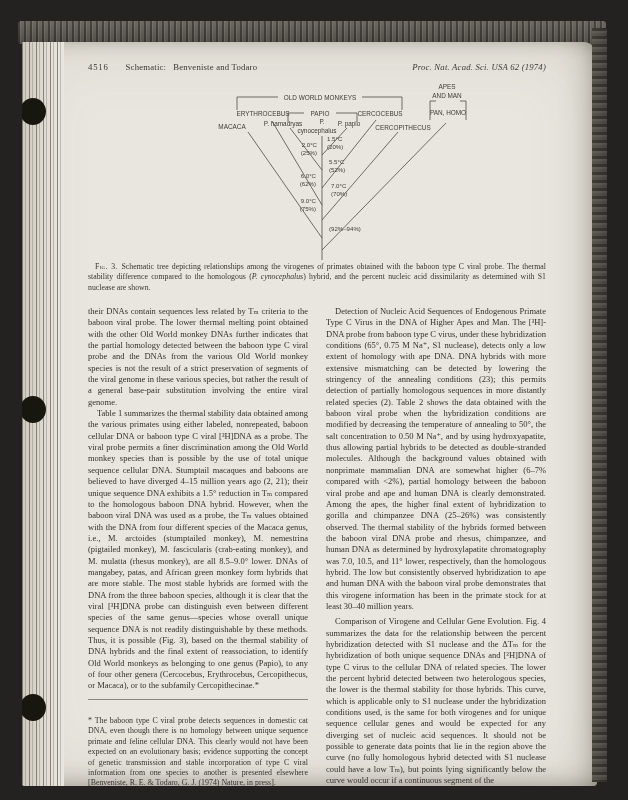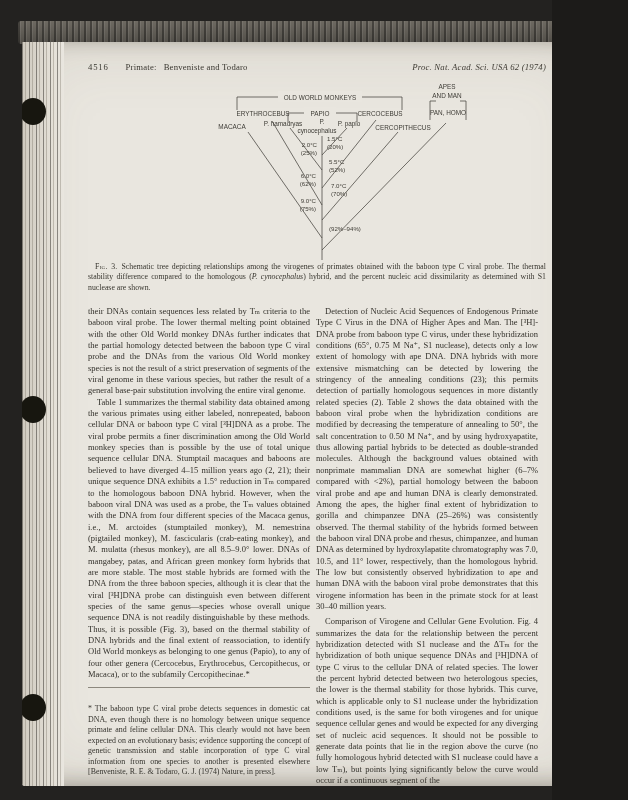--- a/index.html
+++ b/index.html
@@ -1,16 +1,16 @@
 <!DOCTYPE html>
 <html><head>
 <meta charset="utf-8">
 <style>
   html,body{margin:0;padding:0;background:#1c1b19;}
-  .scene{position:relative;width:552px;height:800px;background:#232220;overflow:hidden;
+  .scene{position:relative;width:628px;height:800px;background:#232220;overflow:hidden;
          font-family:"Liberation Serif","DejaVu Serif",serif;}
   .scan-strip{position:absolute;left:18px;top:21px;width:588px;height:23px;border-radius:3px;
     background:
       repeating-linear-gradient(91deg, rgba(0,0,0,.35) 0 2px, rgba(255,255,255,.08) 2px 3px, rgba(0,0,0,0) 3px 6px),
       linear-gradient(#6e6a62,#504d47);}
   .right-strip{position:absolute;left:592px;top:28px;width:15px;height:754px;
     background:
       repeating-linear-gradient(178deg, rgba(0,0,0,.30) 0 3px, rgba(255,255,255,.06) 3px 5px, rgba(0,0,0,0) 5px 8px),
       linear-gradient(90deg,#5b574f,#45423d);}
   .page{position:absolute;left:22px;top:42px;width:575px;height:744px;background:#e9e6df;
@@ -40,21 +40,21 @@
   svg.tree text{font-family:"Liberation Sans","DejaVu Sans",sans-serif;font-size:6.4px;fill:#3d3b35;}
   svg.tree text.nd{font-size:6.1px;fill:#403e37;}
   svg.tree text.mid{text-anchor:middle;}
   svg.tree text.end{text-anchor:end;}
 
   .caption{position:absolute;left:66px;top:220px;width:458px;font-size:7.8px;line-height:10.3px;
     text-align:justify;color:#37352e;text-indent:7px;}
   .caption .sc{font-variant:small-caps;letter-spacing:.3px;}
   .caption .it{font-style:italic;}
 
-  .cols{position:absolute;left:66px;top:264px;width:458px;display:flex;gap:6px;}
+  .cols{position:absolute;left:66px;top:264px;width:458px;display:flex;gap:18px;}
   .col{width:222px;font-size:8.5px;line-height:11.35px;text-align:justify;color:#33312b;}
   .col p{margin:0;}
   .col p.ind{text-indent:9px;}
   .runin{}
   .sec2{margin-top:4px !important;}
   .footnote{margin-top:7px;border-top:1px solid #8c887e;padding-top:16px;
     font-size:7.9px;line-height:10.45px;color:#35332d;}
 </style>
 </head>
 <body>
@@ -65,21 +65,21 @@
 
   <div class="page">
     <div class="binding"></div>
     <div class="hole h1"></div>
     <div class="hole h2"></div>
     <div class="hole h3"></div>
 
     <div class="pg-header">
       <div class="left">
         <span class="pg-no">4516</span>
-        <span class="sect">Primate:</span>
+        <span class="sect">Schematic:</span>
         <span class="auth">Benveniste and Todaro</span>
       </div>
       <div class="journ">Proc. Nat. Acad. Sci. USA 62 (1974)</div>
     </div>
 
     <svg class="tree" viewBox="0 0 340 185">
       <g class="branches">
 
         <path d="M87,17 H252 M87,17 V30 M252,17 V30"></path>
 

